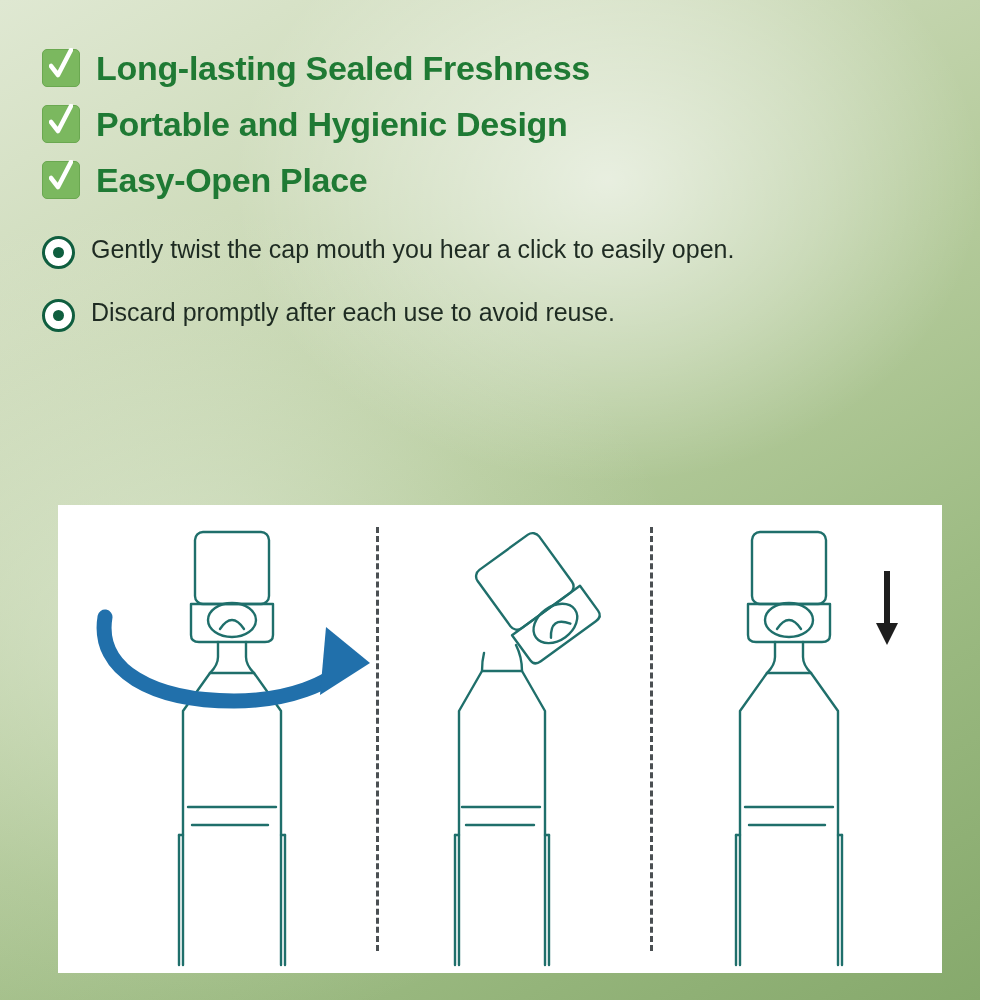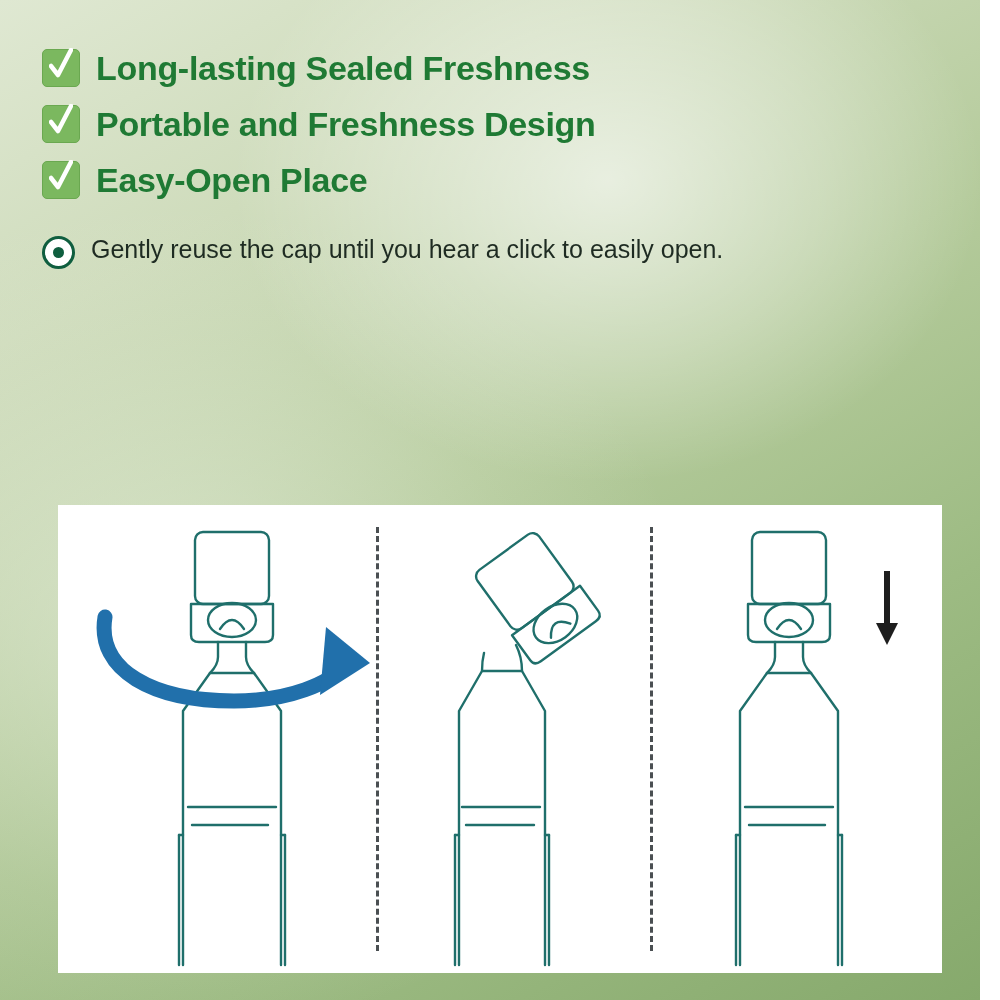--- a/index.html
+++ b/index.html
@@ -139,44 +139,48 @@
     </div>
 
     <div class="feature-row">
       <span class="check-box">
         <span class="tick">
           <svg width="24" height="34" viewBox="0 0 24 34">
             <path d="M2 18 L9 27 L22 2" fill="none" stroke="#ffffff" stroke-width="4.5" stroke-linecap="round" stroke-linejoin="round"></path>
           </svg>
         </span>
       </span>
-      <span class="feature-text">Portable and Freshness Design</span>
+      <span class="feature-text">Portable and Hygienic Design</span>
     </div>
 
     <div class="feature-row">
       <span class="check-box">
         <span class="tick">
           <svg width="24" height="34" viewBox="0 0 24 34">
             <path d="M2 18 L9 27 L22 2" fill="none" stroke="#ffffff" stroke-width="4.5" stroke-linecap="round" stroke-linejoin="round"></path>
           </svg>
         </span>
       </span>
       <span class="feature-text">Easy-Open Place</span>
     </div>
 
   </div>
 
   <div class="steps">
 
     <div class="step-row">
       <span class="bullet"></span>
-      <span class="step-text">Gently reuse the cap until you hear a click to easily open.</span>
-    </div>
-
-
+      <span class="step-text">Gently twist the cap mouth you hear a click to easily open.</span>
+    </div>
+
+
+    <div class="step-row">
+      <span class="bullet"></span>
+      <span class="step-text">Discard promptly after each use to avoid reuse.</span>
+    </div>
 
   </div>
 
   <div class="diagram-card">
 
     <div class="divider" style="left:318px;"></div>
     <div class="divider" style="left:592px;"></div>
 
     <div class="panel" style="left:0; width:318px;">
       <svg width="318" height="468" viewBox="0 0 318 468">

